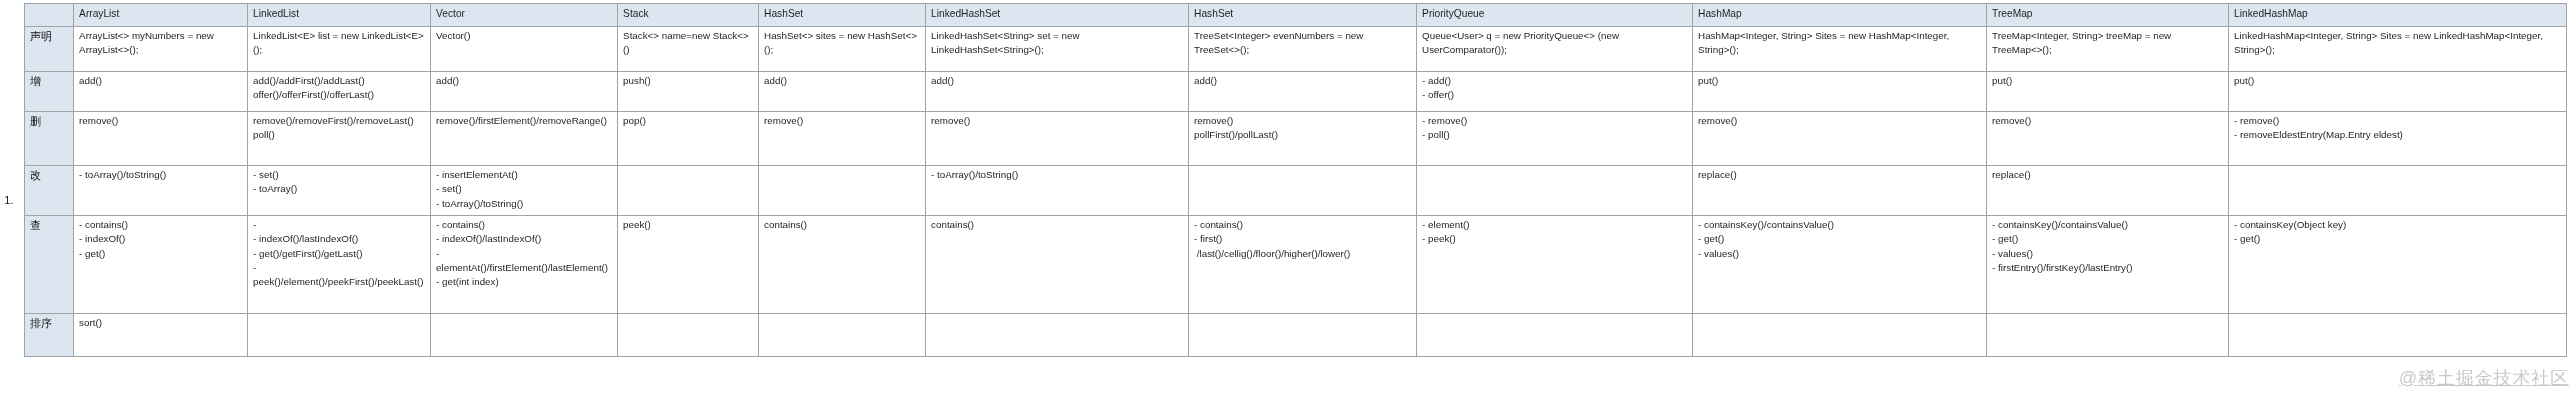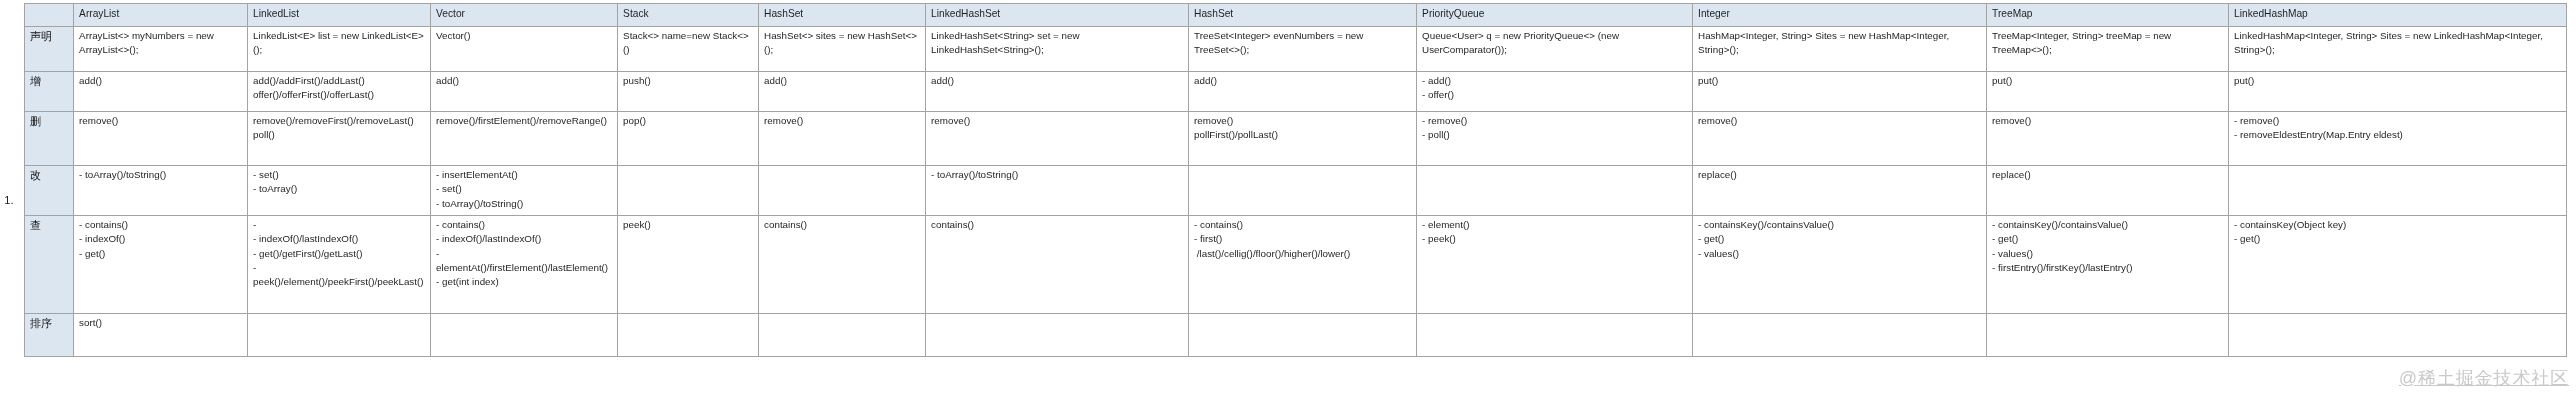--- a/index.html
+++ b/index.html
@@ -92,21 +92,21 @@
       <tr style="height: 23px;">
           <th></th>
           <th>ArrayList</th>
           <th>LinkedList</th>
           <th>Vector</th>
           <th>Stack</th>
           <th>HashSet</th>
           <th>LinkedHashSet</th>
           <th>HashSet</th>
           <th>PriorityQueue</th>
-          <th>Integer</th>
+          <th>HashMap</th>
           <th>TreeMap</th>
           <th>LinkedHashMap</th>
         </tr>
     </thead>
     <tbody>
         <tr style="height: 45px;">
           <td class="row-label">声明</td>
           <td>ArrayList&lt;&gt; myNumbers = new ArrayList&lt;&gt;();</td>
           <td>LinkedList&lt;E&gt; list = new LinkedList&lt;E&gt;();</td>
           <td>Vector()</td>

